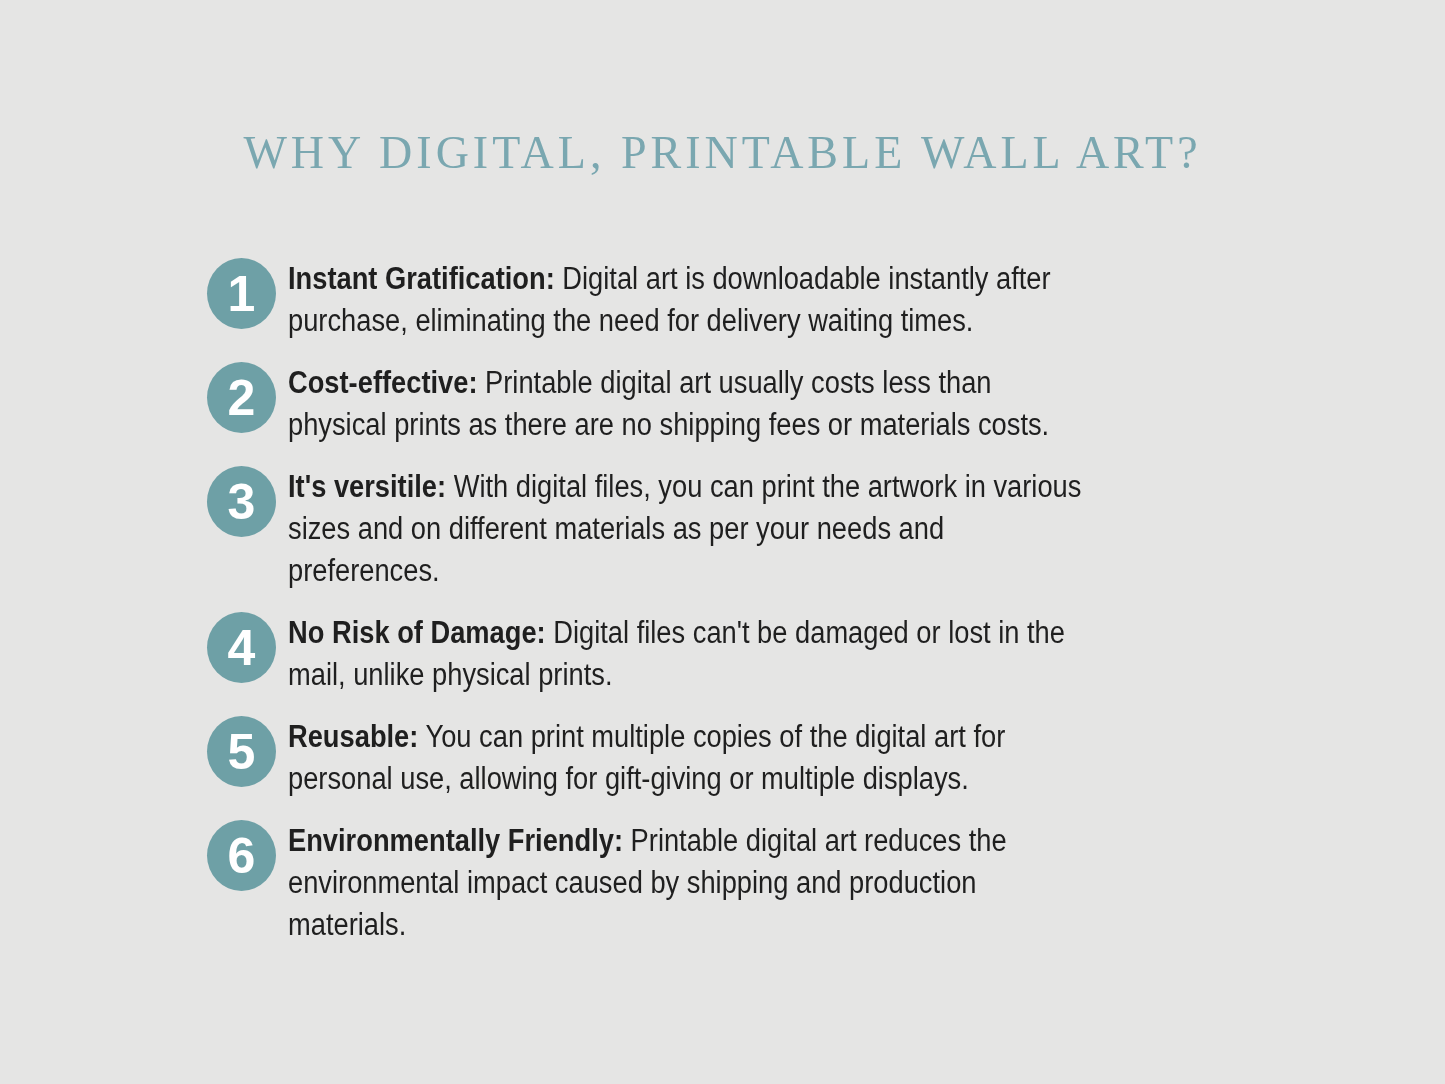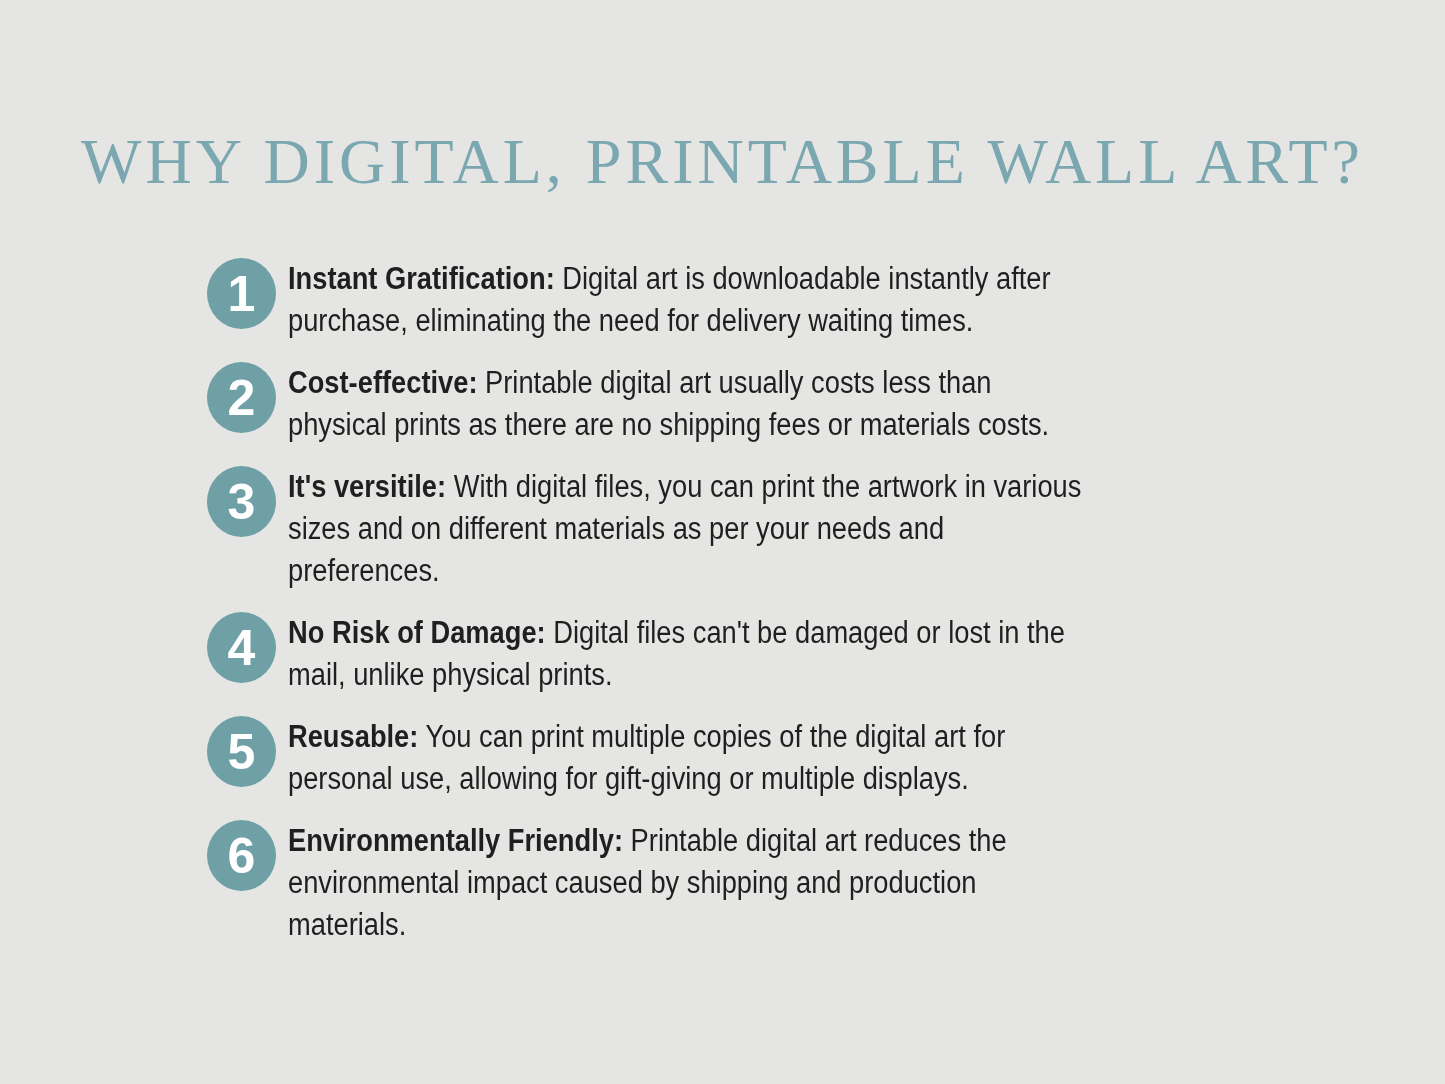--- a/index.html
+++ b/index.html
@@ -20,21 +20,21 @@
   }
   .title {
     position: absolute;
     top: 130px;
     left: 0;
     width: 1445px;
     margin: 0;
     text-align: center;
     font-family: "Liberation Serif", serif;
     font-weight: 400;
-    font-size: 64px;
+    font-size: 46px;
     line-height: 1;
     letter-spacing: 4px;
     color: var(--title, #7aa7b0);
   }
   .items {
     position: absolute;
     left: 207px;
     top: 258px;
   }
   .item {

